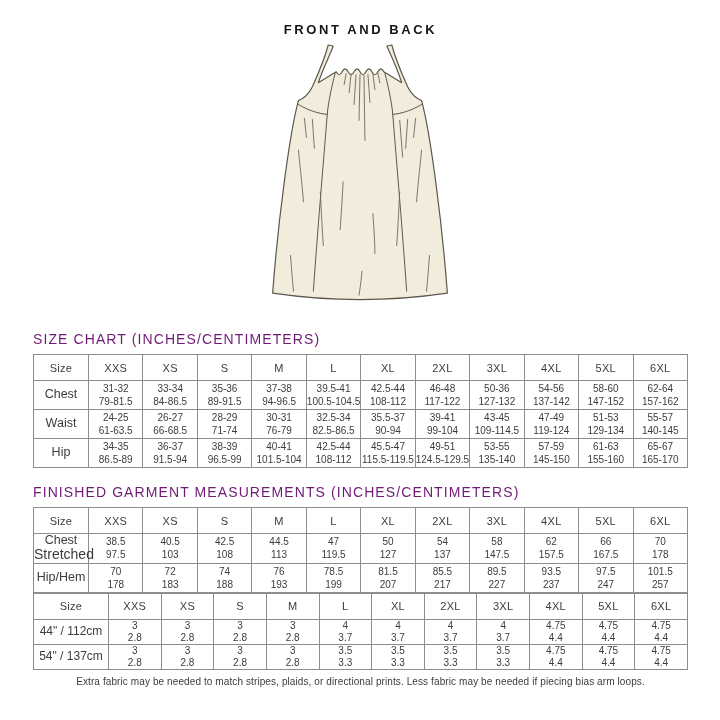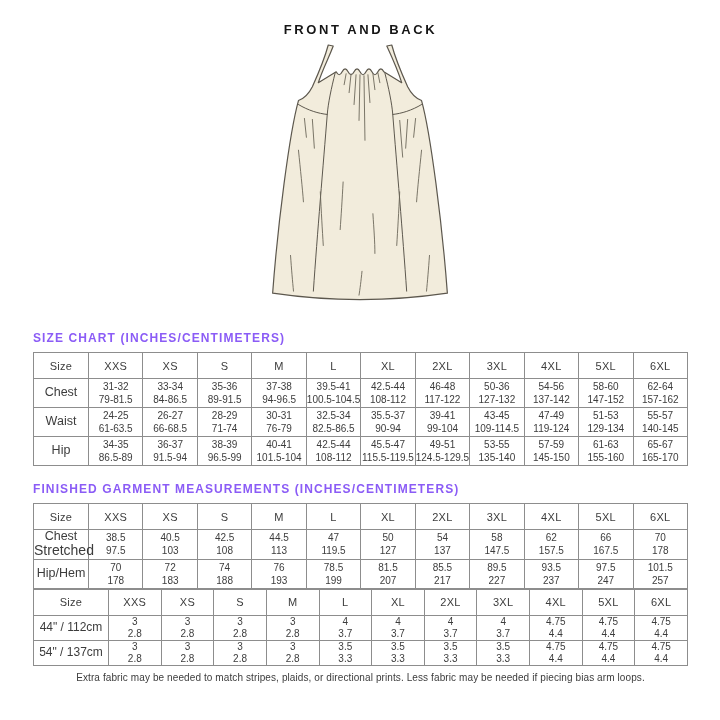--- a/index.html
+++ b/index.html
@@ -5,22 +5,22 @@
   html,body{margin:0;padding:0;background:#ffffff;}
   body{width:720px;height:720px;overflow:hidden;
        font-family:"Liberation Sans",sans-serif;color:#3c3c3c;}
   .page{box-sizing:border-box;width:720px;height:648px;padding:14px 32px 8px 33px;}
 
   .title{margin:8px 0 0;text-align:center;font-size:13px;font-weight:bold;
          letter-spacing:2.6px;color:#161616;}
 
   .illustration{margin:6px auto 0;width:230px;height:268px;}
 
-  .section-heading{margin:20px 0 7px;font-size:12px;font-weight:bold;
-                   letter-spacing:1.1px;color:#8b5cf6;}
+  .section-heading{margin:20px 0 7px;font-size:14px;font-weight:normal;
+                   letter-spacing:1.1px;color:#701a75;}
   .section-heading.mid{margin-top:16px;}
   .section-heading.last{margin-top:14px;}
 
   table.chart{border-collapse:collapse;width:655px;table-layout:fixed;}
   table.chart th,table.chart td{border:1px solid #8d8d8d;text-align:center;
       vertical-align:middle;padding:0;font-weight:normal;color:#3c3c3c;}
   table.chart thead th{font-size:11px;height:25px;letter-spacing:.3px;}
   table.chart .corner{width:54px;}
   table.chart.wide-first .corner{width:74px;}
   table.chart tbody th.row-label{font-size:12.5px;line-height:1.05;}

